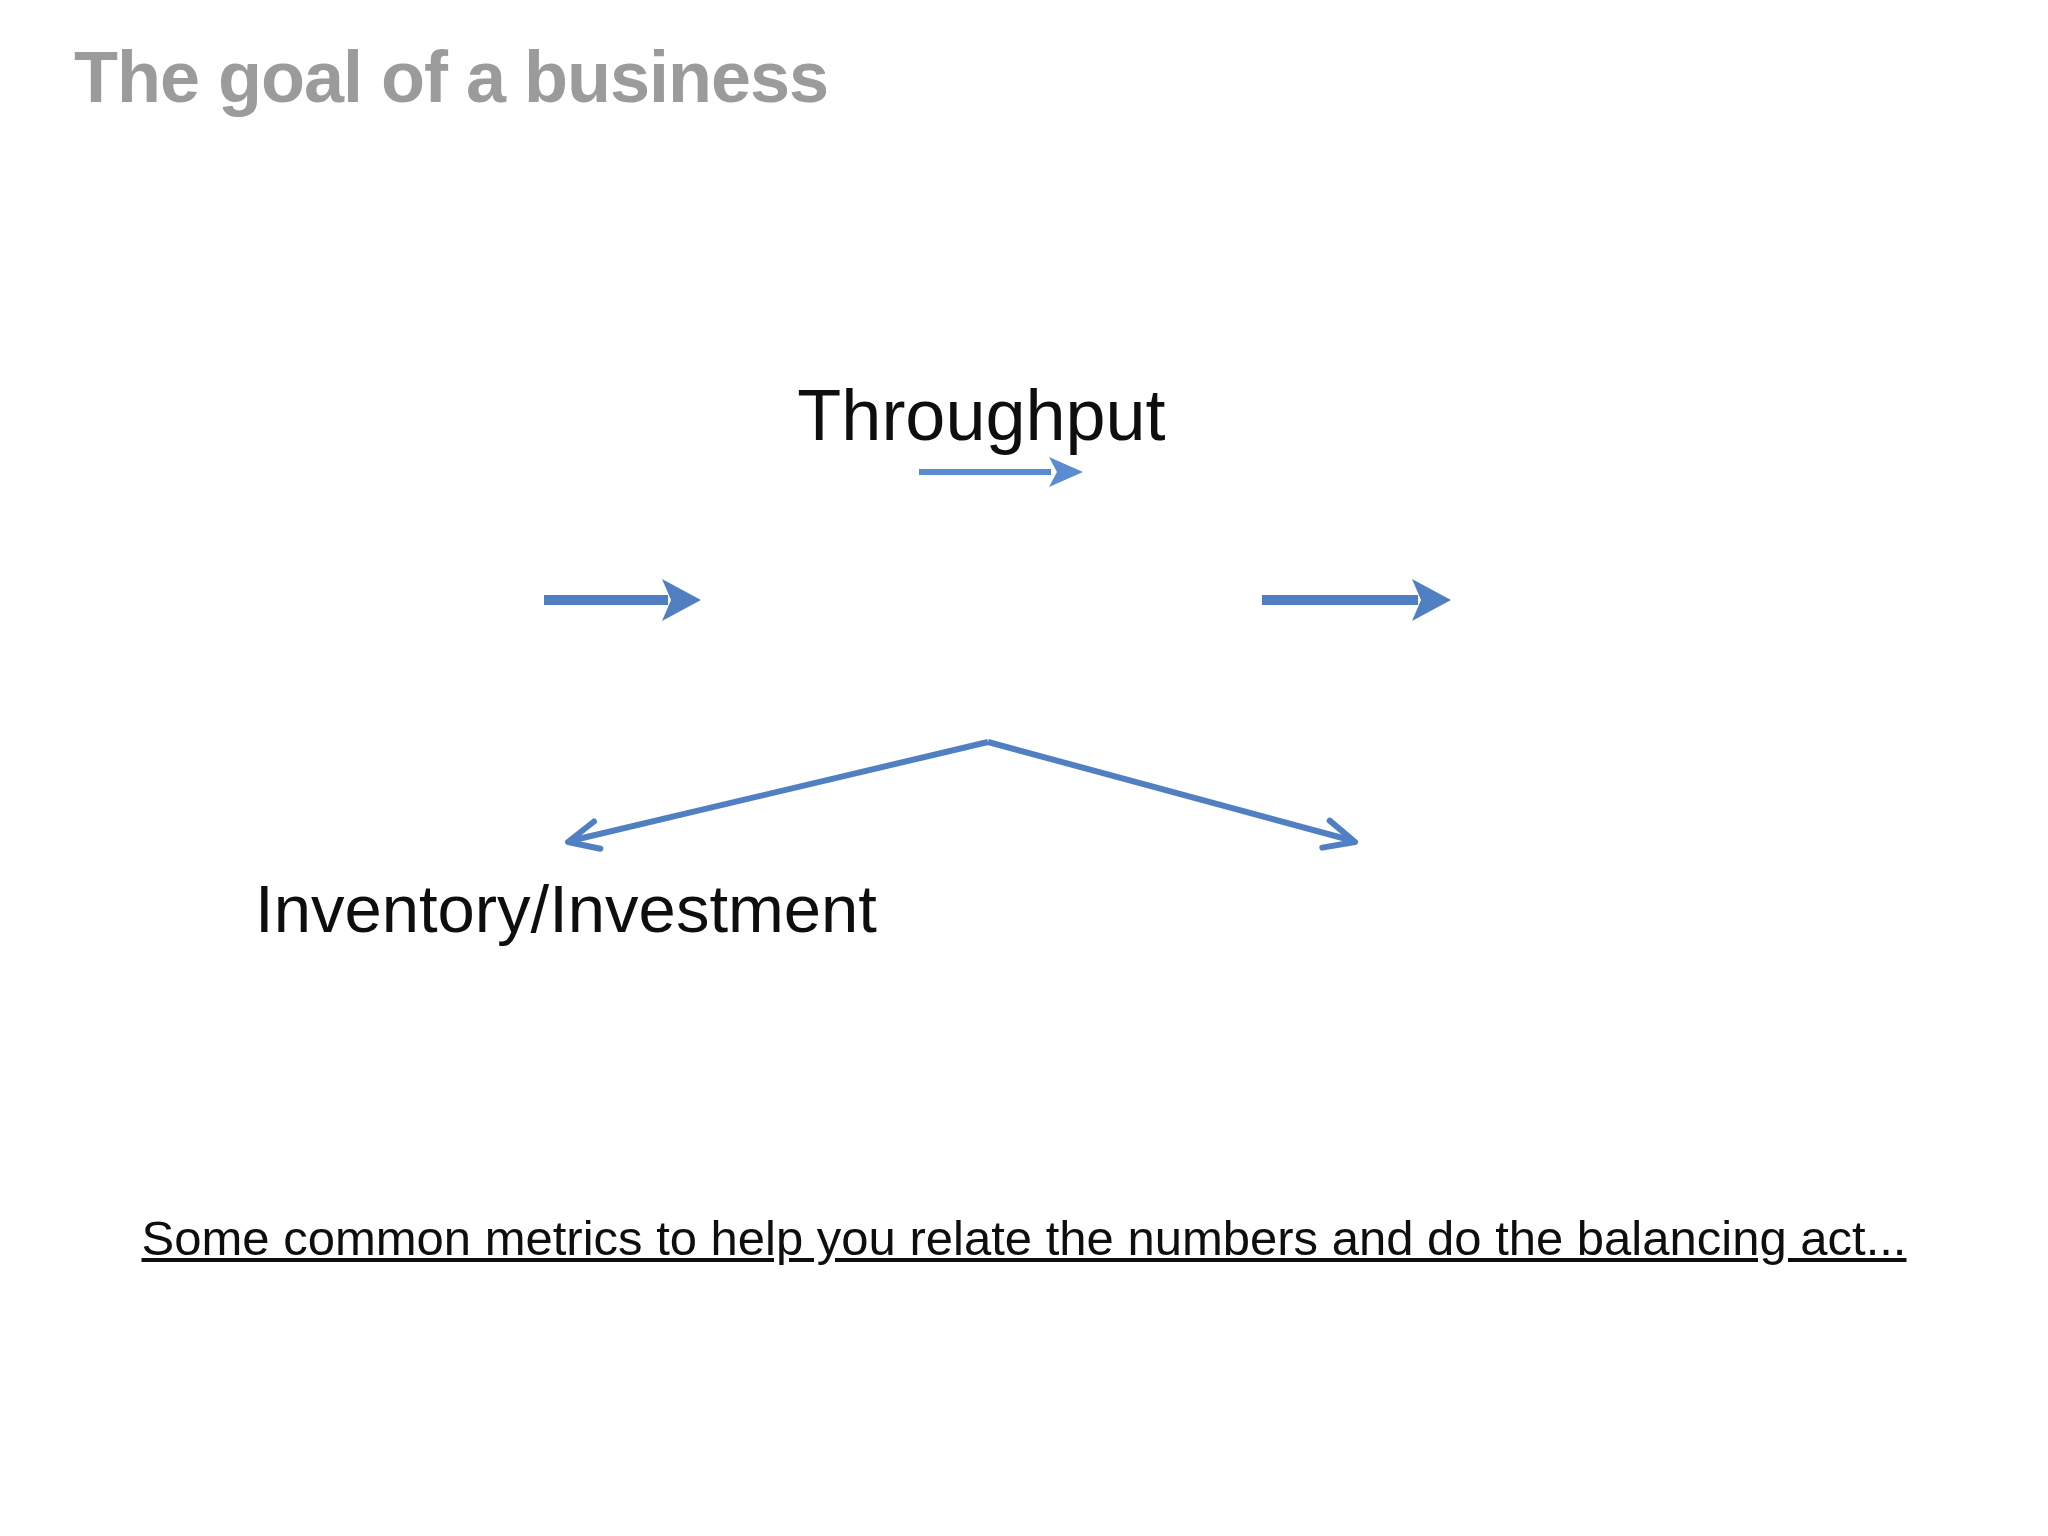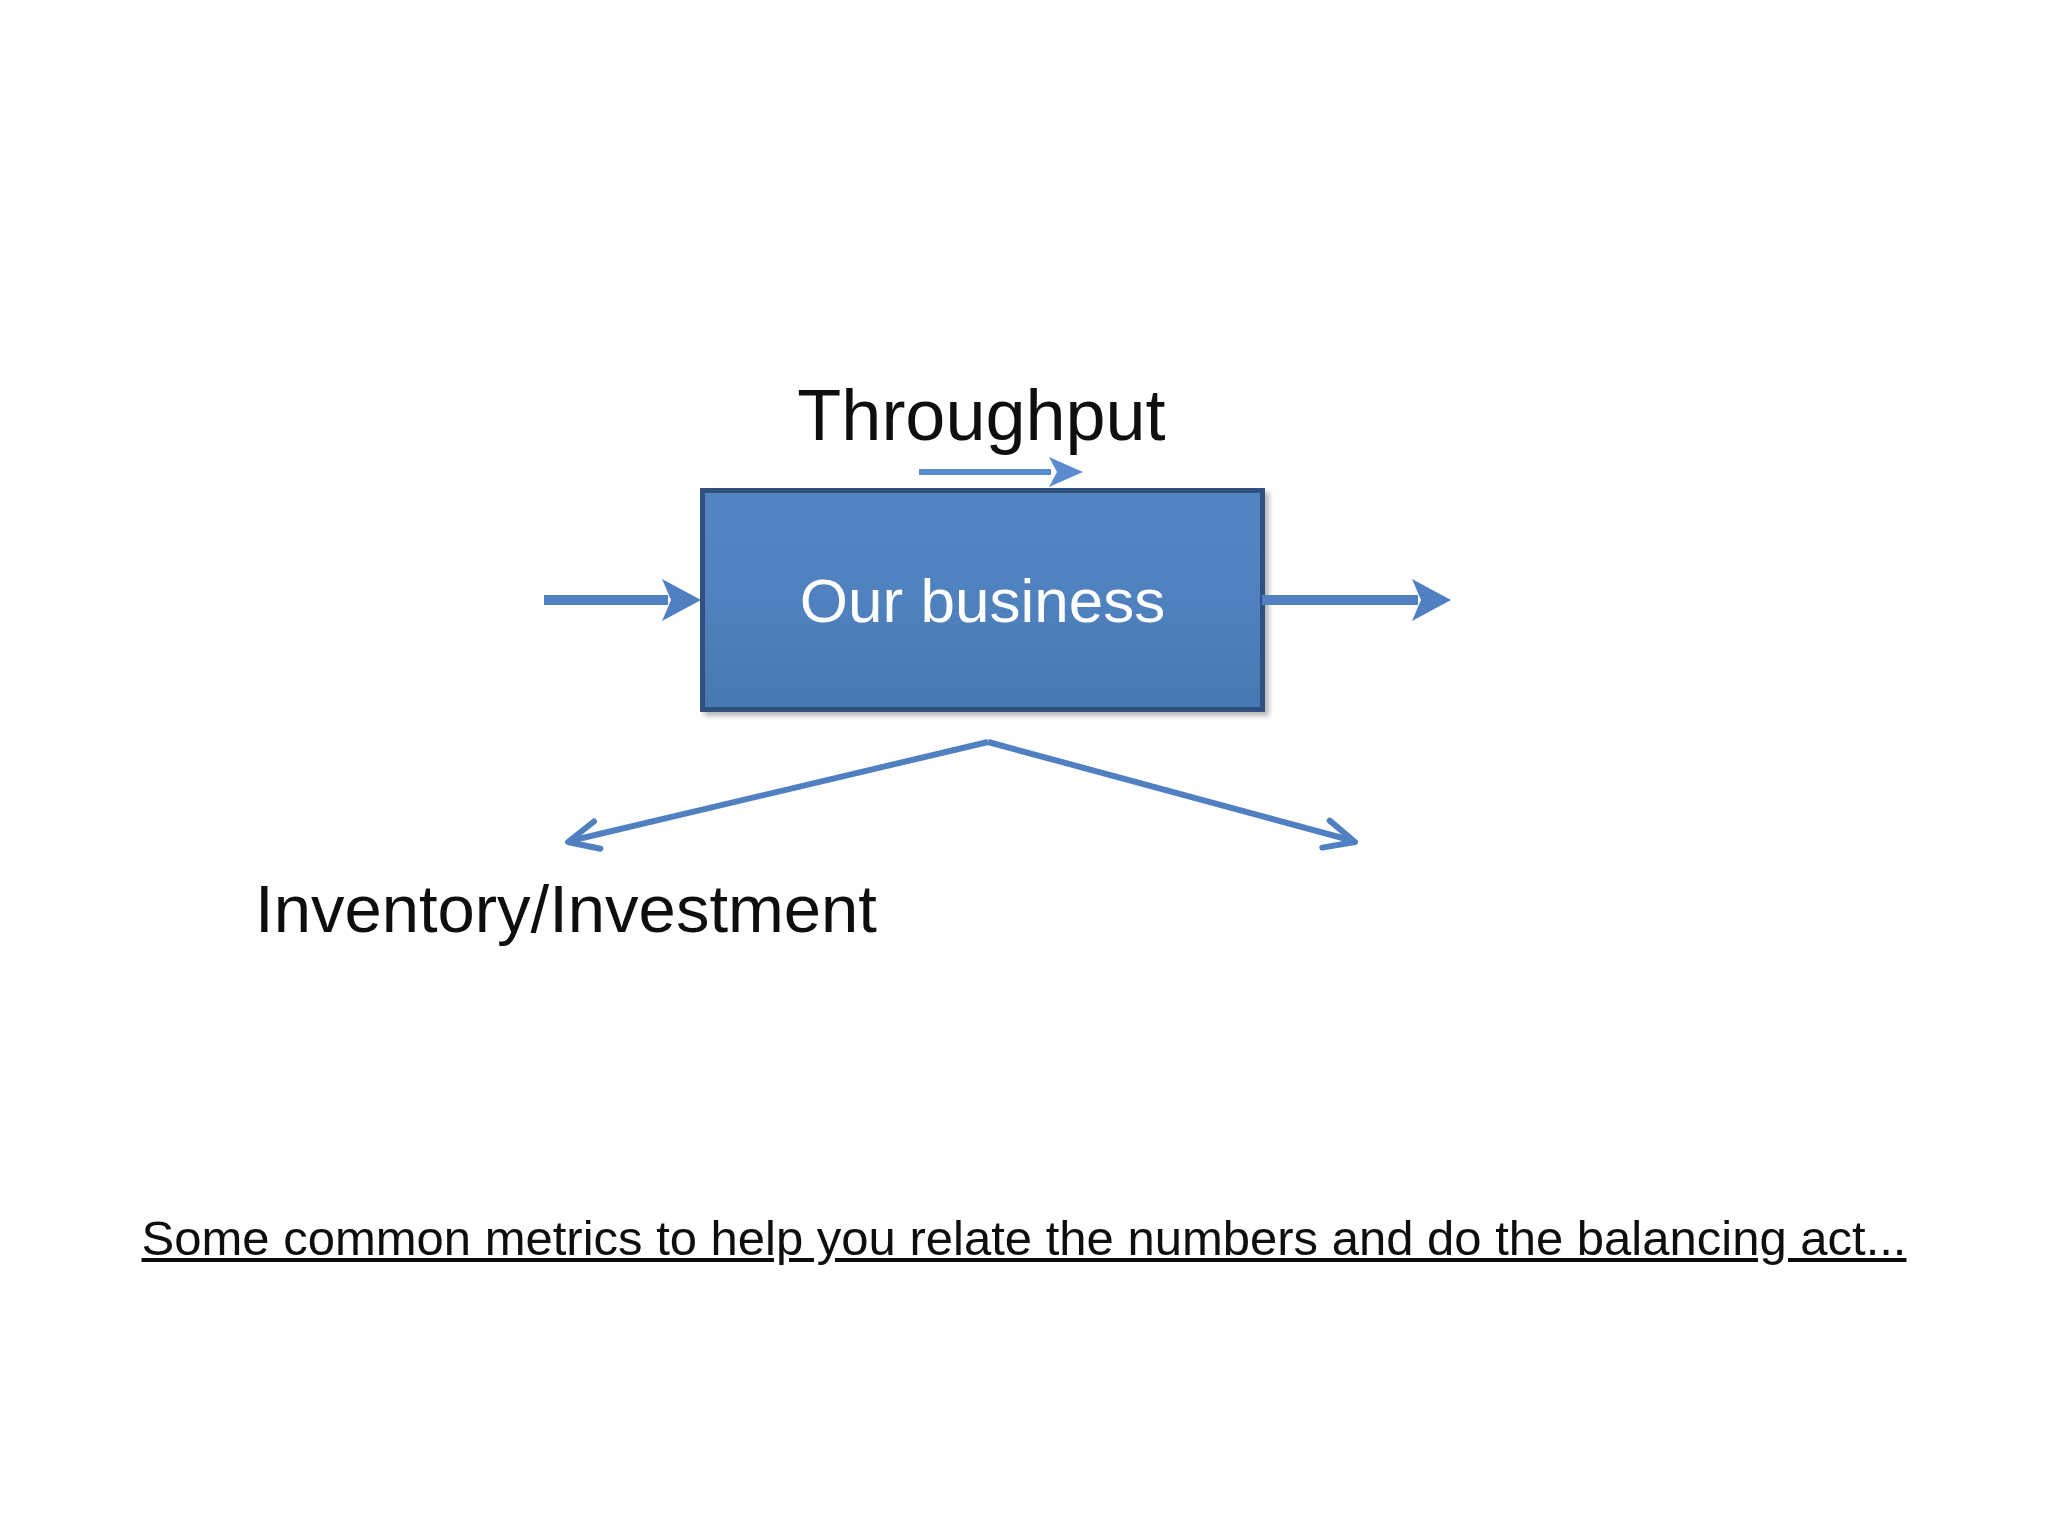--- a/index.html
+++ b/index.html
@@ -81,36 +81,34 @@
     color: #0E0E0E;
     white-space: nowrap;
     text-decoration: underline;
   }
 </style>
 </head>
 <body>
 
 <div class="slide">
 
+  <div class="slide-title">The goal of a business</div>
 
   <div class="diagram-label throughput-label">Throughput</div>
 
   <svg class="arrow-svg" style="left:915px; top:454px;" width="170" height="36" viewBox="0 0 170 36">
     <line x1="4" y1="18" x2="136" y2="18" stroke-width="6" stroke="#5B8BD0"></line>
     <path d="M134,3 L168,18 L134,33 L142,18 Z" fill="#5B8BD0"></path>
   </svg>
 
   <svg class="arrow-svg" style="left:540px; top:572px;" width="165" height="56" viewBox="0 0 165 56">
     <line x1="4" y1="28" x2="128" y2="28" stroke-width="10" stroke="#5080C2"></line>
     <path d="M122,7 L161,28 L122,49 L131,28 Z" fill="#5080C2"></path>
   </svg>
 
-  <div class="business-box">
-    <span class="business-box-label">Our business</span>
-  </div>
 
   <svg class="arrow-svg" style="left:1262px; top:572px;" width="195" height="56" viewBox="0 0 195 56">
     <line x1="0" y1="28" x2="156" y2="28" stroke-width="10" stroke="#5080C2"></line>
     <path d="M150,7 L189,28 L150,49 L159,28 Z" fill="#5080C2"></path>
   </svg>
 
   <svg class="arrow-svg" style="left:550px; top:730px;" width="820" height="130" viewBox="0 0 820 130">
 
     <line x1="438" y1="12" x2="24" y2="110" stroke-width="6" stroke="#5080C2"></line>
     <polyline points="44,91.5 18,112 50.4,118.7" fill="none" stroke-width="6" stroke-linecap="round" stroke-linejoin="round" stroke="#5080C2"></polyline>

